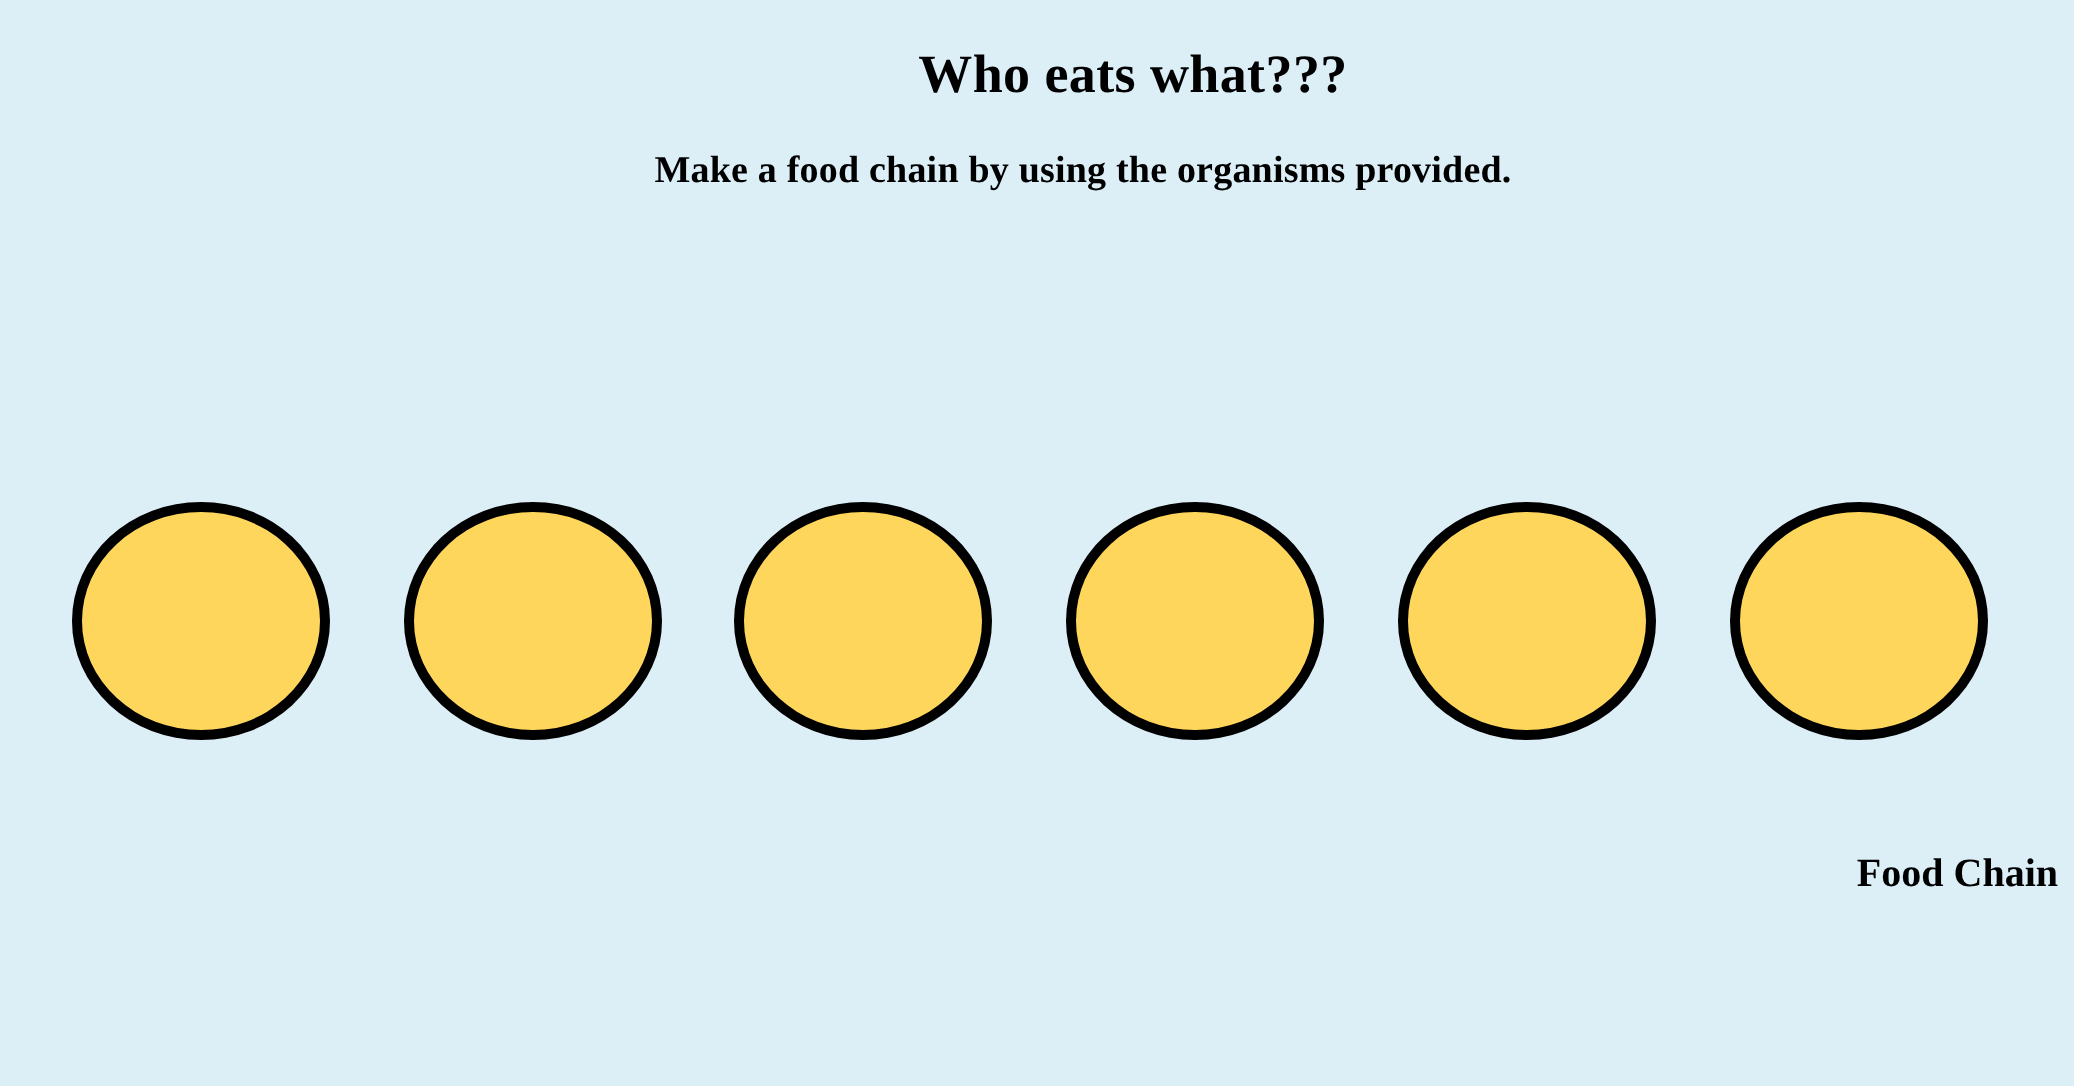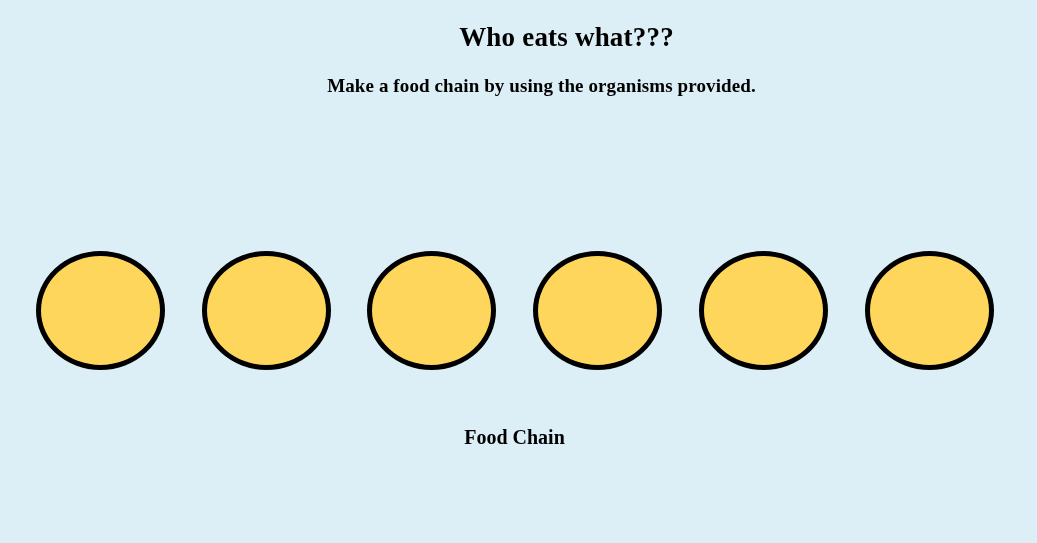--- a/index.html
+++ b/index.html
@@ -74,21 +74,21 @@
   .organism-slot.s3 { left: 331px; }
   .organism-slot.s4 { left: 497px; }
   .organism-slot.s5 { left: 663px; }
   .organism-slot.s6 { left: 829px; }
 
   .chain-label {
     position: absolute;
     left: 0;
     top: 424px;
     width: 1029px;
-    text-align: center;
+    text-align: right;
     font-family: "Liberation Serif", serif;
     font-weight: bold;
     font-size: 20px;
     line-height: 26px;
     color: #000000;
   }
 </style>
 </head>
 <body>
 

